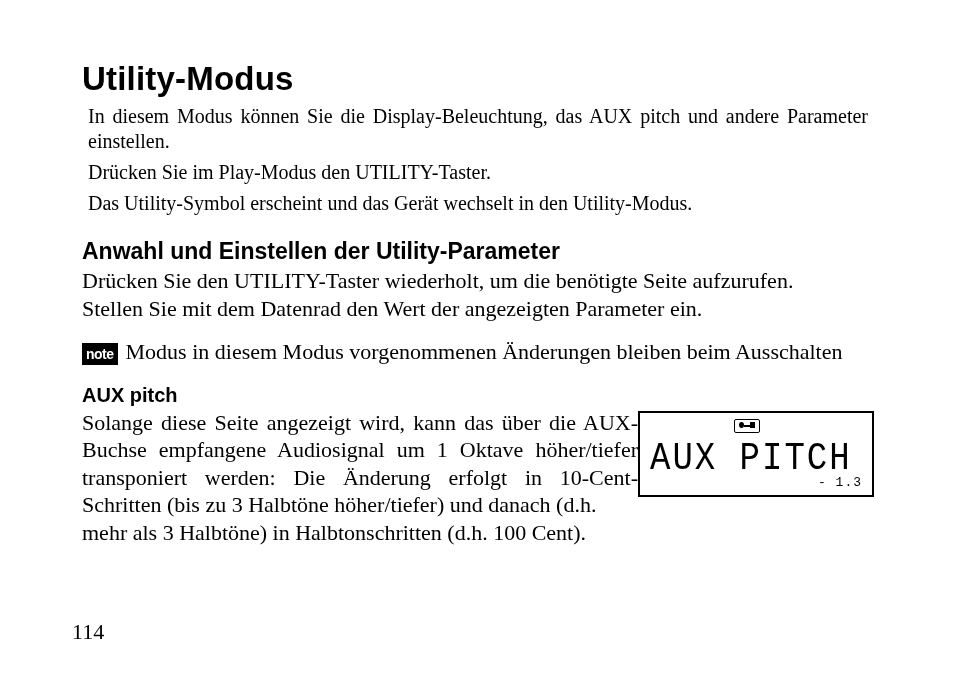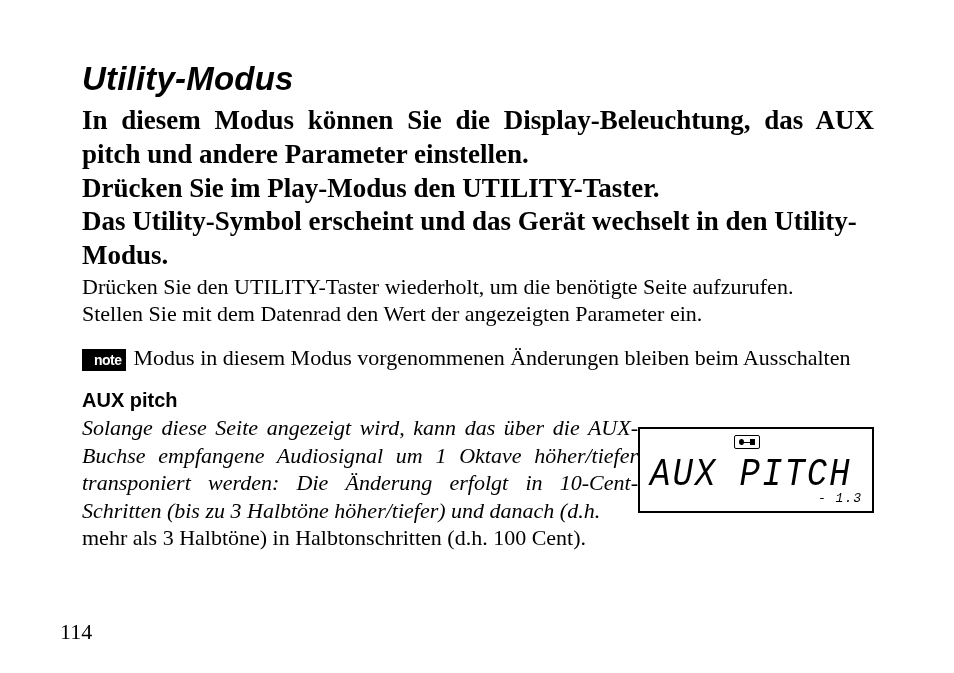--- a/index.html
+++ b/index.html
@@ -17,27 +17,25 @@
     width: 954px;
     height: 673px;
     padding: 60px 80px 40px 82px;
   }
   h1.title {
     font-family: Arial, Helvetica, sans-serif;
     font-weight: 700;
     font-size: 33px;
     margin: 0 0 6px 0;
     letter-spacing: 0.2px;
-    font-style: italic;
   }
   .intro p {
-    margin: 0;
-    font-size: 27px;
-    line-height: 1.25;
-    font-weight: bold;
+    margin: 6px;
+    font-size: 20px;
+    line-height: 1.25;
   }
   .intro p.justify {
     text-align: justify;
   }
   h2.subhead {
     font-family: Arial, Helvetica, sans-serif;
     font-weight: 700;
     font-size: 23px;
     margin: 22px 0 2px 0;
   }
@@ -54,21 +52,21 @@
   }
   .note-badge {
     flex: 0 0 auto;
     display: inline-block;
     background: #000;
     color: #fff;
     font-family: Arial, Helvetica, sans-serif;
     font-weight: 700;
     font-size: 14px;
     line-height: 1;
-    padding: 4px 4px 4px 12px;
+    padding: 4px 4px 4px 4px;
     letter-spacing: -0.5px;
     margin-top: 5px;
   }
   .note-text {
     flex: 1 1 auto;
     font-size: 22px;
     line-height: 1.25;
     text-align: justify;
   }
   .note-text-line2 {
@@ -78,23 +76,22 @@
     margin-top: 0;
   }
   h3.param-head {
     font-family: Arial, Helvetica, sans-serif;
     font-weight: 700;
     font-size: 20px;
     margin: 18px 0 2px 0;
   }
   .param-row {
     display: flex;
-    align-items: center;
+    align-items: flex-start;
     gap: 0;
-    font-style: italic;
   }
   .param-text {
     flex: 1 1 auto;
     font-size: 22px;
     line-height: 1.25;
     text-align: justify;
   }
   .lcd-box {
     flex: 0 0 auto;
     width: 236px;
@@ -160,38 +157,39 @@
   .lcd-icon-line {
     position: absolute;
     top: 5.5px;
     left: 9px;
     width: 9px;
     height: 1.5px;
     background: #000;
   }
   .page-number {
     position: absolute;
-    left: 60px;
+    left: 72px;
     bottom: 28px;
     font-size: 22px;
   }
 </style>
 </head>
 <body>
 
 <div class="page">
 
   <h1 class="title">Utility-Modus</h1>
 
   <div class="intro">
     <p class="justify">In diesem Modus können Sie die Display-Beleuchtung, das AUX pitch und andere Parameter einstellen.</p>
     <p>Drücken Sie im Play-Modus den UTILITY-Taster.</p>
     <p>Das Utility-Symbol erscheint und das Gerät wechselt in den Utility-Modus.</p>
   </div>
 
+  <h2 class="subhead">Anwahl und Einstellen der Utility-Parameter</h2>
 
   <div class="body-block">
     <p>Drücken Sie den UTILITY-Taster wiederholt, um die benötigte Seite aufzurufen.</p>
     <p>Stellen Sie mit dem Datenrad den Wert der angezeigten Parameter ein.</p>
   </div>
 
   <div class="note-row">
     <span class="note-badge">note</span>
     <div class="note-text">Modus in diesem Modus vorgenommenen Änderungen bleiben beim Ausschalten</div>
   </div>

